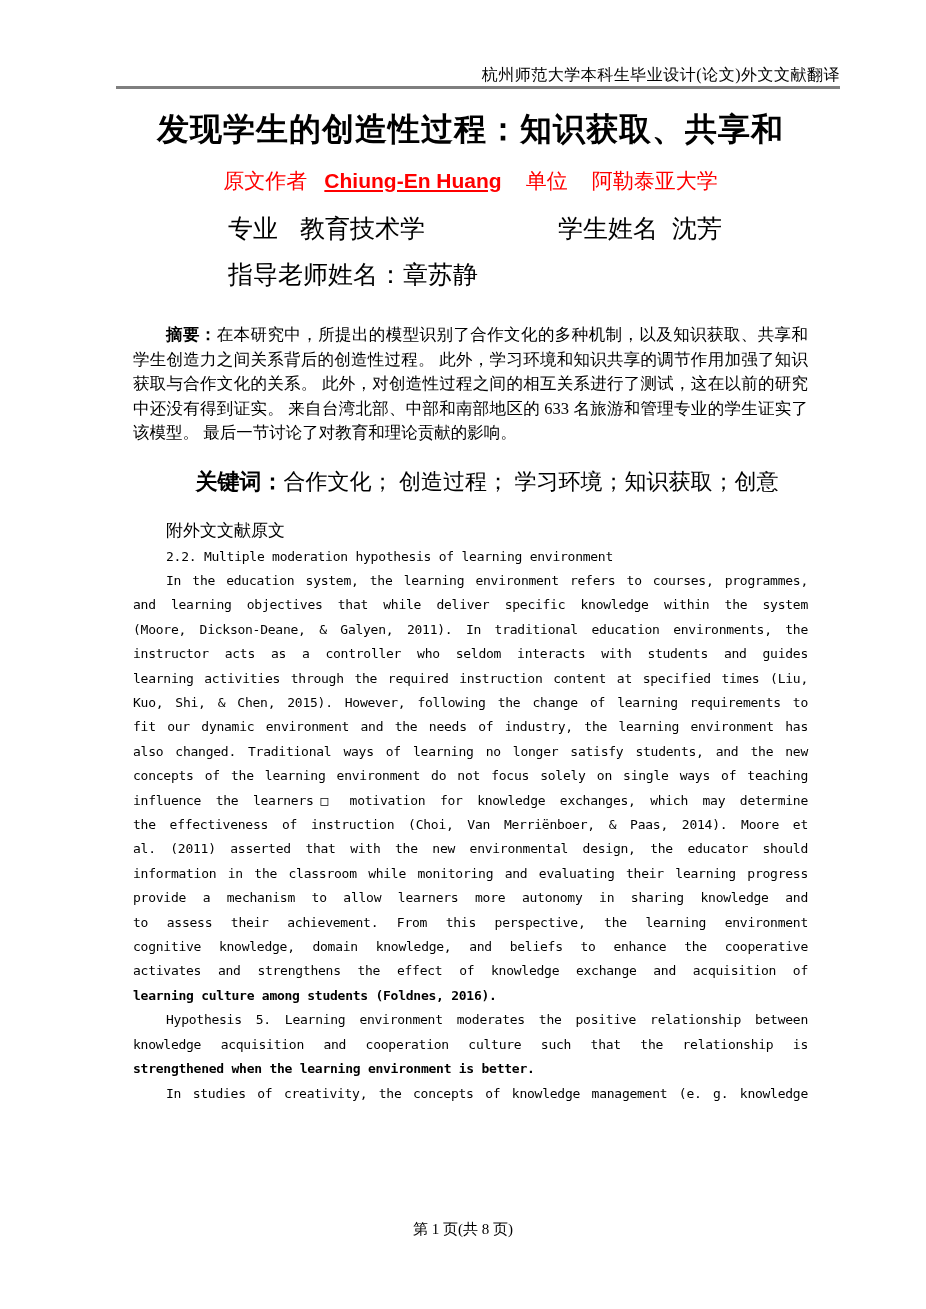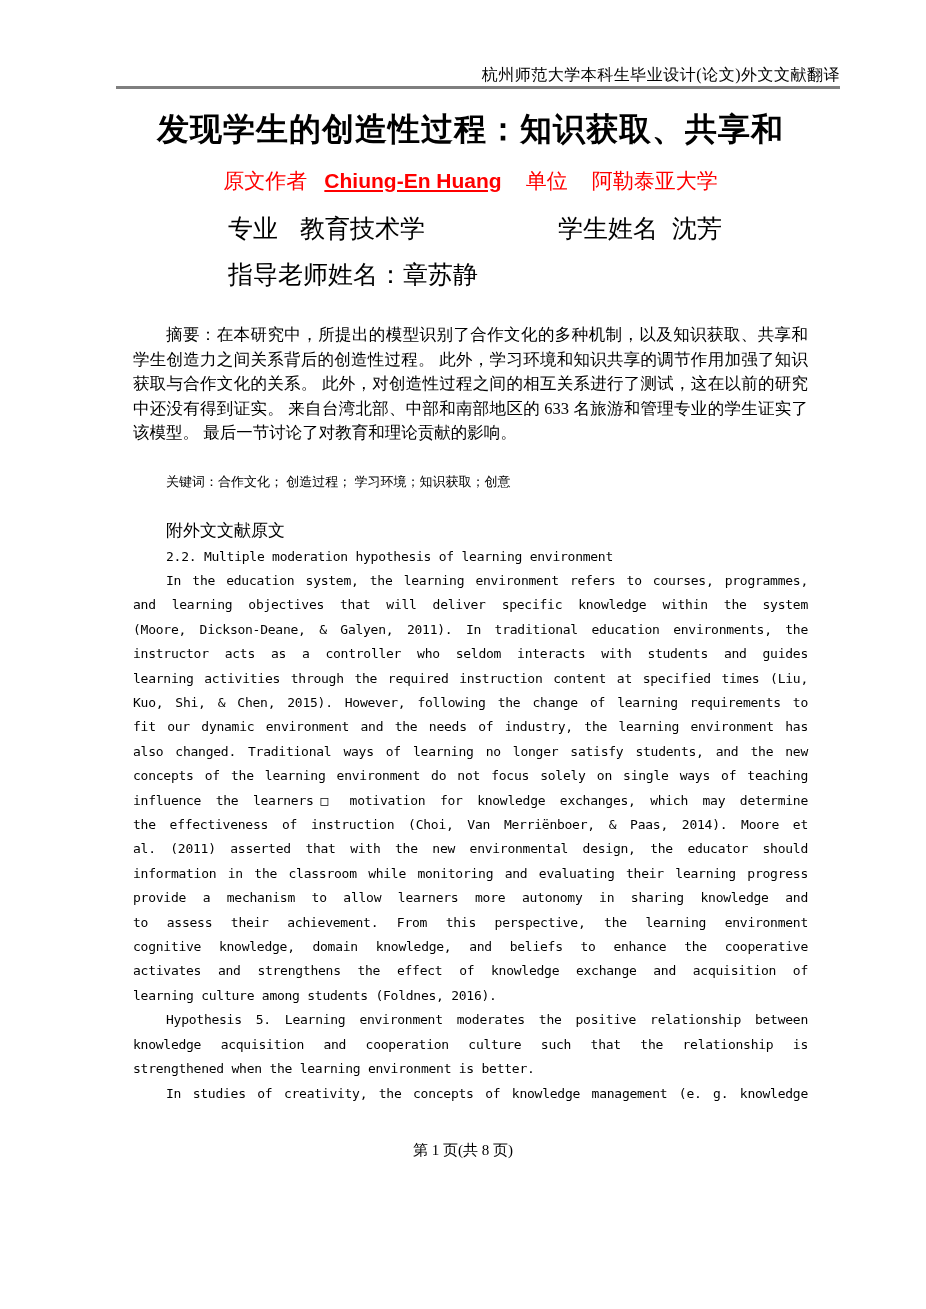--- a/index.html
+++ b/index.html
@@ -73,28 +73,29 @@
   .advisor-row { margin-top: 16px; }
   .abstract {
     margin: 32px 0 0 0;
     font-size: 16.5px;
     line-height: 24.6px;
     text-align: justify;
     text-indent: 33px;
   }
   .plabel {
     font-family: "Liberation Sans", sans-serif;
-    font-weight: normal;
+    font-weight: bold;
   }
   .keywords {
     margin: 24px 0 0 0;
-    font-size: 13px;
+    font-size: 22px;
     line-height: 24.6px;
     text-indent: 33px;
     white-space: nowrap;
+    text-align: center;
   }
   .orig-heading {
     margin-top: 24px;
     text-indent: 33px;
     font-family: "Liberation Sans", sans-serif;
     font-size: 17px;
     line-height: 24px;
   }
   .mono {
     font-family: "DejaVu Sans Mono", "Liberation Mono", monospace;
@@ -105,25 +106,25 @@
     margin-top: 2px;
     text-indent: 33px;
     line-height: 24.4px;
   }
   .para { margin: 0; }
   .mono-line {
     line-height: 24.4px;
     text-align: justify;
     text-align-last: justify;
   }
-  .mono-line.no-stretch { text-align-last: left; }
+  .mono-line.no-stretch { text-align-last: left; font-weight: bold; }
   .para .mono-line:first-child { text-indent: 33px; }
   .footer {
     position: absolute;
-    top: 1139px;
+    top: 1218px;
     left: 0;
     width: 100%;
     text-align: center;
     font-size: 15px;
     line-height: 22px;
     font-family: "Liberation Serif", serif;
   }
 </style>
 </head>
 <body>
@@ -159,21 +160,21 @@
     <p class="keywords">
       <b class="plabel">关键词：</b><span>合作文化； 创造过程； 学习环境；知识获取；创意</span>
     </p>
 
     <div class="orig-heading">附外文文献原文</div>
 
     <div class="section-heading mono">2.2. Multiple moderation hypothesis of learning environment</div>
 
     <div class="para mono">
         <div class="mono-line">In the education system, the learning environment refers to courses, programmes,</div>
-        <div class="mono-line">and learning objectives that will deliver specific knowledge within the system</div>
+        <div class="mono-line">and learning objectives that while deliver specific knowledge within the system</div>
         <div class="mono-line">(Moore, Dickson-Deane, &amp; Galyen, 2011). In traditional education environments, the</div>
         <div class="mono-line">instructor acts as a controller who seldom interacts with students and guides</div>
         <div class="mono-line">learning activities through the required instruction content at specified times (Liu,</div>
         <div class="mono-line">Kuo, Shi, &amp; Chen, 2015). However, following the change of learning requirements to</div>
         <div class="mono-line">fit our dynamic environment and the needs of industry, the learning environment has</div>
         <div class="mono-line">also changed. Traditional ways of learning no longer satisfy students, and the new</div>
         <div class="mono-line">concepts of the learning environment do not focus solely on single ways of teaching</div>
         <div class="mono-line">influence the learners□ motivation for knowledge exchanges, which may determine</div>
         <div class="mono-line">the effectiveness of instruction (Choi, Van Merriënboer, &amp; Paas, 2014). Moore et</div>
         <div class="mono-line">al. (2011) asserted that with the new environmental design, the educator should</div>

